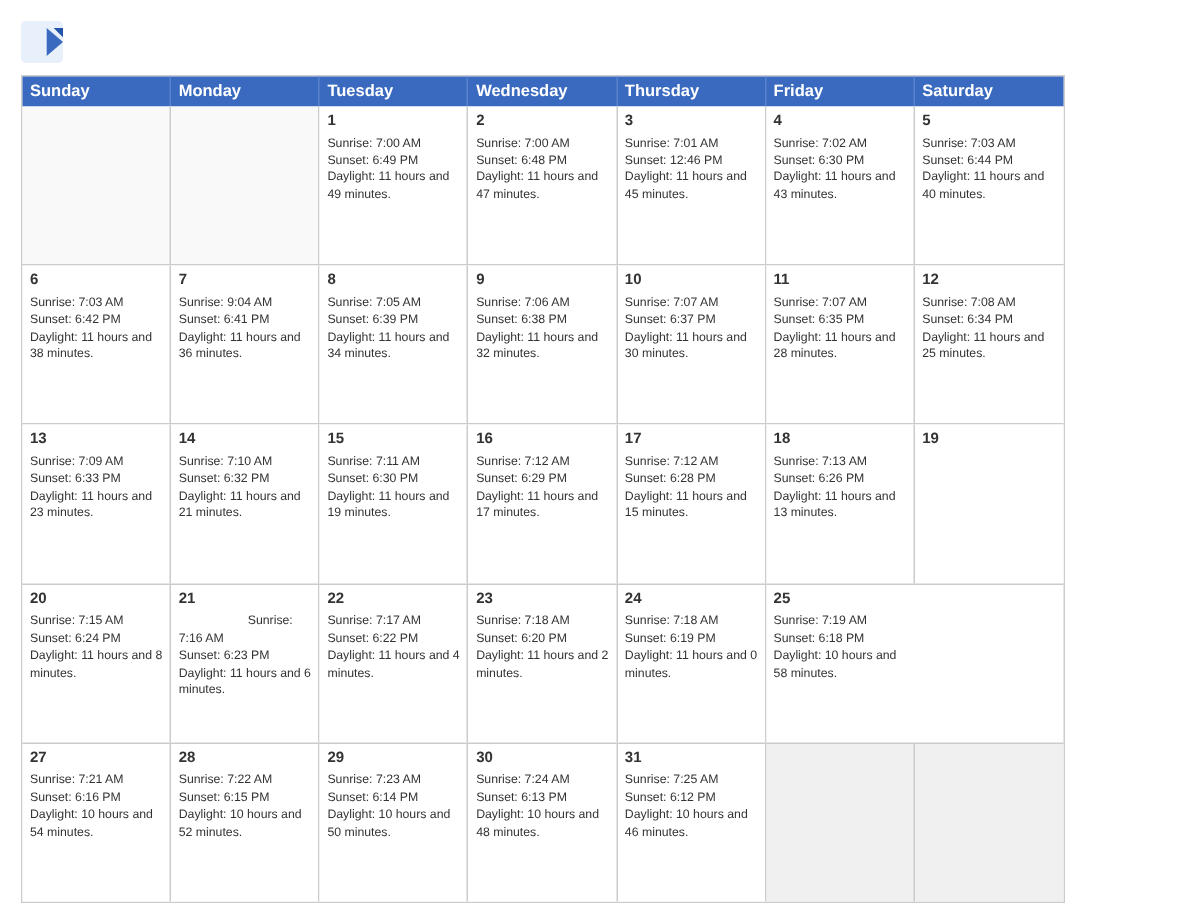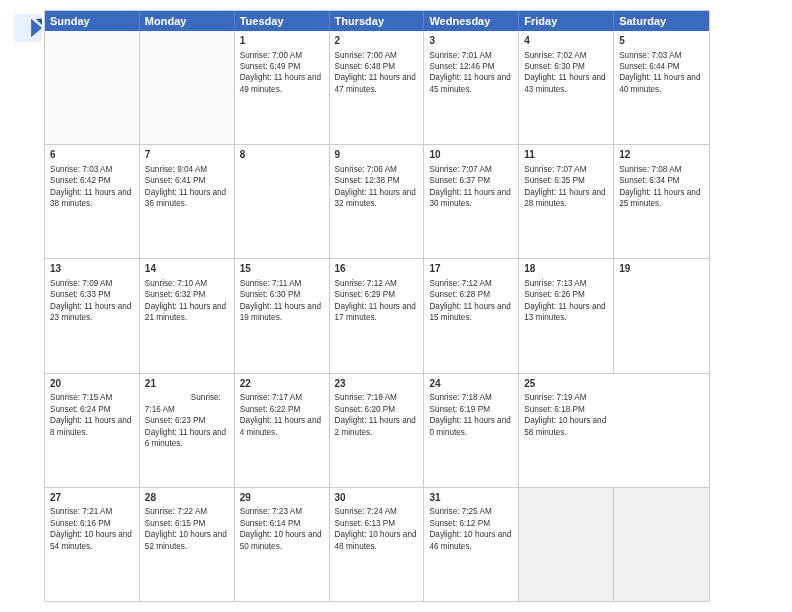--- a/index.html
+++ b/index.html
@@ -8,21 +8,21 @@
       background: #fff;
       width: 792px;
       height: 612px;
       overflow: hidden;
     }
     .page {
       width: 724px;
       height: 612px;
       padding: 10px 14px 10px 14px;
       display: flex;
-      flex-direction: row;
+      flex-direction: column;
     }
     .header {
       display: flex;
       justify-content: space-between;
       align-items: flex-start;
       margin-bottom: 8px;
     }
     .logo {
       display: flex;
       align-items: center;
@@ -131,22 +131,22 @@
       <div class="month-title"></div>
       <div class="location-subtitle"></div>
     </div>
   </div>
 
   <div class="calendar">
     <div class="cal-header-row">
     <div class="cal-header-cell">Sunday</div>
         <div class="cal-header-cell">Monday</div>
         <div class="cal-header-cell">Tuesday</div>
+        <div class="cal-header-cell">Wednesday</div>
         <div class="cal-header-cell">Thursday</div>
-        <div class="cal-header-cell">Wednesday</div>
         <div class="cal-header-cell">Friday</div>
         <div class="cal-header-cell">Saturday</div>
       </div>
     <div class="cal-body">
     <div class="cal-row">
           <div class="cal-cell empty"></div>
           <div class="cal-cell empty"></div>
           <div class="cal-cell"><span class="day-num">1</span><span class="cal-cell-text" style="white-space: pre-line;">Sunrise: 7:00 AM
 Sunset: 6:49 PM
 Daylight: 11 hours and 49 minutes.</span></div>
@@ -163,23 +163,25 @@
 Sunset: 6:44 PM
 Daylight: 11 hours and 40 minutes.</span></div>
         </div>
         <div class="cal-row">
           <div class="cal-cell"><span class="day-num">6</span><span class="cal-cell-text" style="white-space: pre-line;">Sunrise: 7:03 AM
 Sunset: 6:42 PM
 Daylight: 11 hours and 38 minutes.</span></div>
           <div class="cal-cell"><span class="day-num">7</span><span class="cal-cell-text" style="white-space: pre-line;">Sunrise: 9:04 AM
 Sunset: 6:41 PM
 Daylight: 11 hours and 36 minutes.</span></div>
-          <div class="cal-cell"><span class="day-num">8</span></div>
+          <div class="cal-cell"><span class="day-num">8</span><span class="cal-cell-text" style="white-space: pre-line;">Sunrise: 7:05 AM
+Sunset: 6:39 PM
+Daylight: 11 hours and 34 minutes.</span></div>
           <div class="cal-cell"><span class="day-num">9</span><span class="cal-cell-text" style="white-space: pre-line;">Sunrise: 7:06 AM
-Sunset: 12:38 PM
+Sunset: 6:38 PM
 Daylight: 11 hours and 32 minutes.</span></div>
           <div class="cal-cell"><span class="day-num">10</span><span class="cal-cell-text" style="white-space: pre-line;">Sunrise: 7:07 AM
 Sunset: 6:37 PM
 Daylight: 11 hours and 30 minutes.</span></div>
           <div class="cal-cell"><span class="day-num">11</span><span class="cal-cell-text" style="white-space: pre-line;">Sunrise: 7:07 AM
 Sunset: 6:35 PM
 Daylight: 11 hours and 28 minutes.</span></div>
           <div class="cal-cell"><span class="day-num">12</span><span class="cal-cell-text" style="white-space: pre-line;">Sunrise: 7:08 AM
 Sunset: 6:34 PM
 Daylight: 11 hours and 25 minutes.</span></div>

